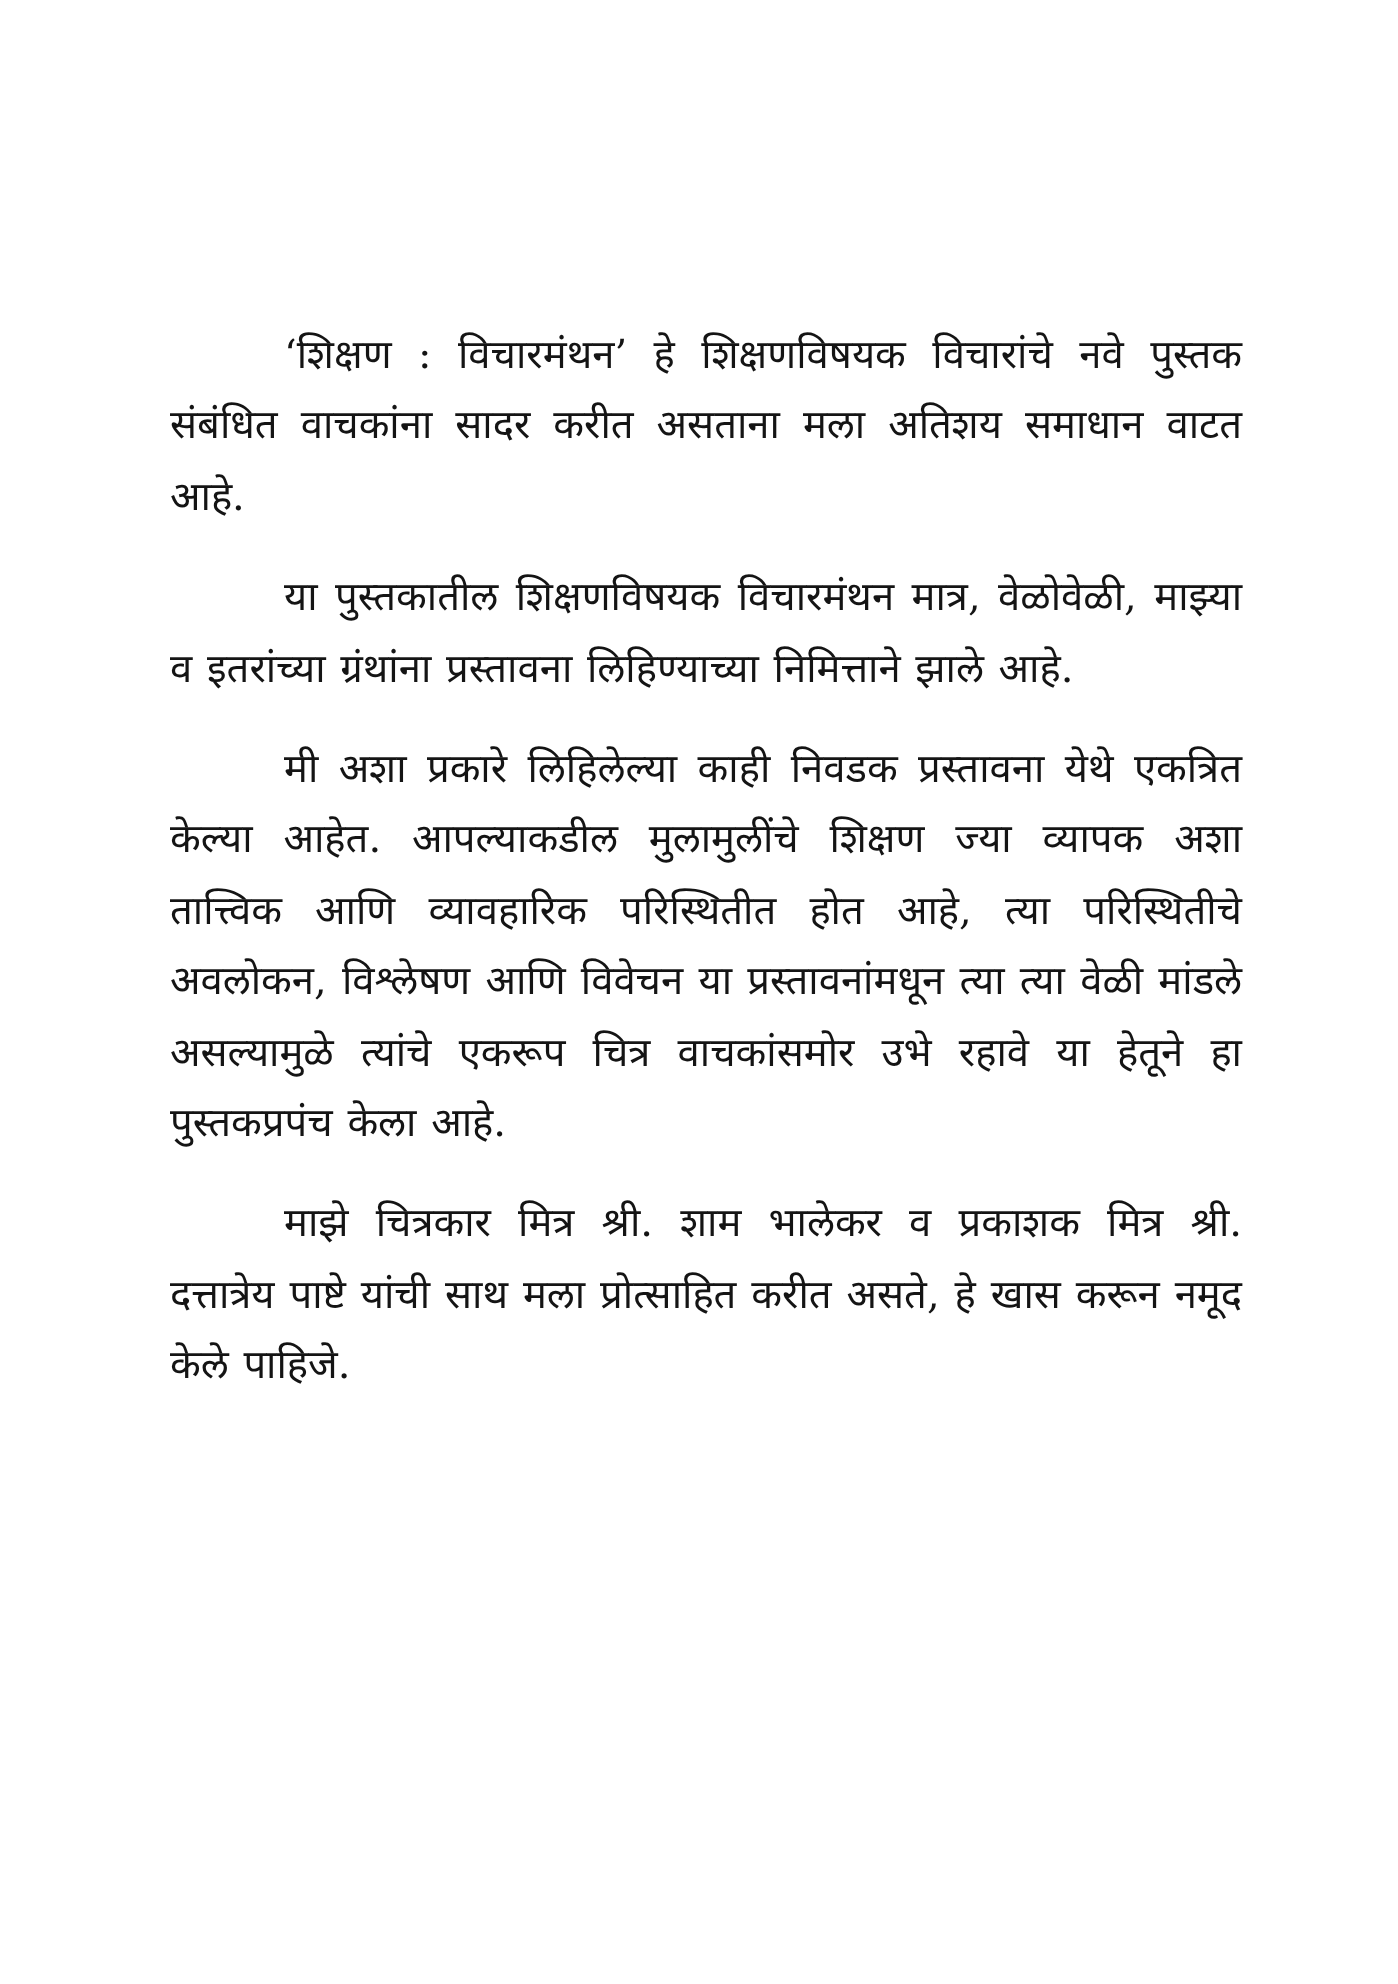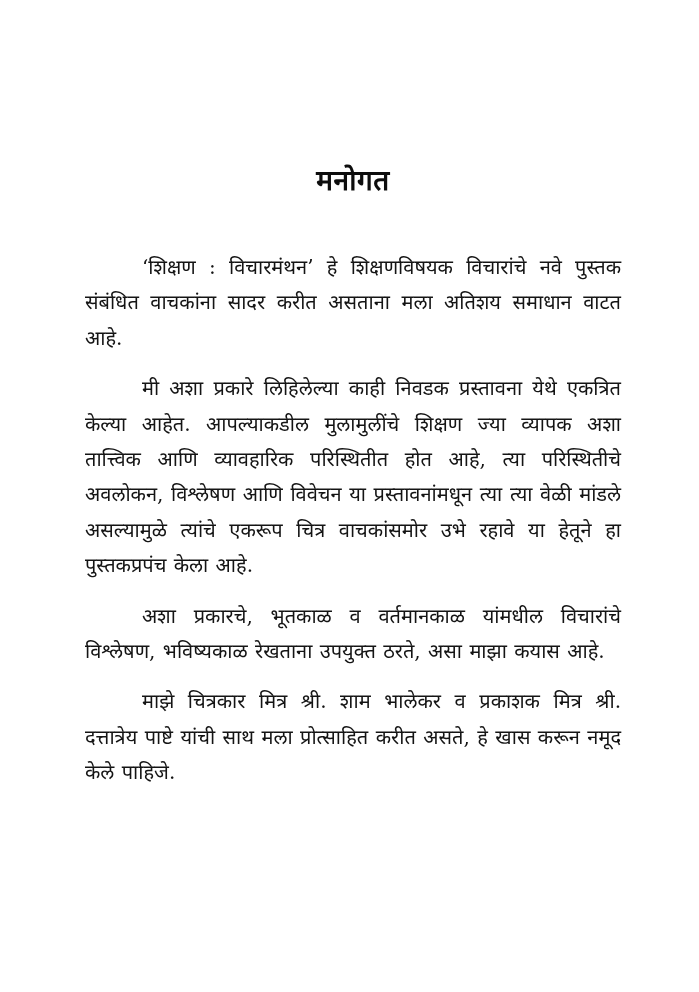--- a/index.html
+++ b/index.html
@@ -36,22 +36,21 @@
     text-indent: 57px;
     color: #141414;
     word-spacing: 1px;
   }
 </style>
 </head>
 <body>
 
 <div class="page">
 
-  <h1 class="doc-title">मनोगत</h1>
 
   <div class="body-text">
     <p>‘शिक्षण : विचारमंथन’ हे शिक्षणविषयक विचारांचे नवे पुस्तक संबंधित वाचकांना सादर करीत असताना मला अतिशय समाधान वाटत आहे.</p>
+    <p>या पुस्तकातील शिक्षणविषयक विचारमंथन मात्र, वेळोवेळी, माझ्या व इतरांच्या ग्रंथांना प्रस्तावना लिहिण्याच्या निमित्ताने झाले आहे.</p>
     <p>मी अशा प्रकारे लिहिलेल्या काही निवडक प्रस्तावना येथे एकत्रित केल्या आहेत. आपल्याकडील मुलामुलींचे शिक्षण ज्या व्यापक अशा तात्त्विक आणि व्यावहारिक परिस्थितीत होत आहे, त्या परिस्थितीचे अवलोकन, विश्लेषण आणि विवेचन या प्रस्तावनांमधून त्या त्या वेळी मांडले असल्यामुळे त्यांचे एकरूप चित्र वाचकांसमोर उभे रहावे या हेतूने हा पुस्तकप्रपंच केला आहे.</p>
-    <p>अशा प्रकारचे, भूतकाळ व वर्तमानकाळ यांमधील विचारांचे विश्लेषण, भविष्यकाळ रेखताना उपयुक्त ठरते, असा माझा कयास आहे.</p>
     <p>माझे चित्रकार मित्र श्री. शाम भालेकर व प्रकाशक मित्र श्री. दत्तात्रेय पाष्टे यांची साथ मला प्रोत्साहित करीत असते, हे खास करून नमूद केले पाहिजे.</p>
   </div>
 
 </div>
 
 </body></html>

